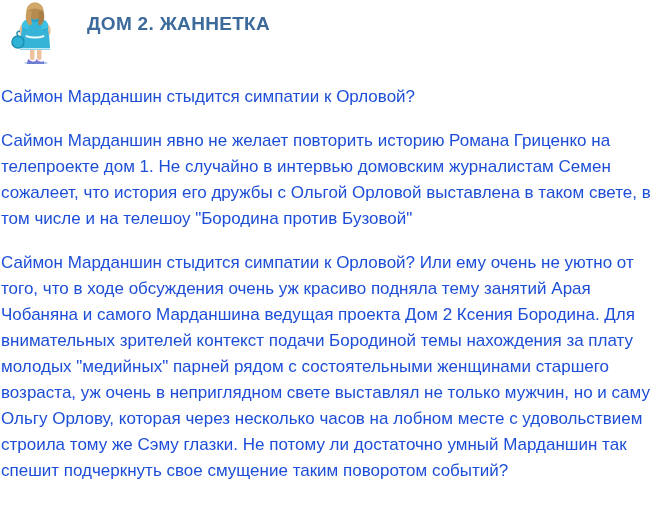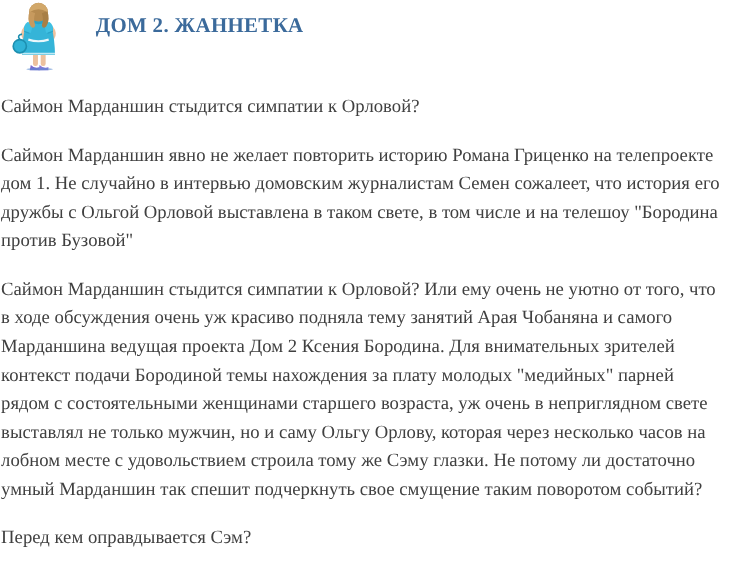--- a/index.html
+++ b/index.html
@@ -6,21 +6,21 @@
     margin: 0;
     padding: 0;
     background: #ffffff;
   }
   .page {
     position: relative;
     width: 670px;
     height: 527px;
     overflow: hidden;
     background: #ffffff;
-    font-family: Liberation Serif, serif;
+    font-family: Liberation Sans, sans-serif;
   }
   .blog-header {
     display: flex;
     align-items: flex-start;
     height: 64px;
   }
   .avatar-wrap {
     width: 58px;
     height: 62px;
     margin-left: 6px;
@@ -33,21 +33,21 @@
     font-size: 19px;
     line-height: 22px;
     font-weight: bold;
     color: #3b6a9b;
     letter-spacing: 0.3px;
     margin: 13px 0 0 23px;
     cursor: pointer;
   }
   .article {
     padding: 0 10px 0 1px;
-    color: #404040;
+    color: #1d4ed8;
   }
   .article p {
     font-size: 17px;
     line-height: 26px;
     margin: 17px 0 18px 0;
   }
   .article p.first { margin-top: 20px; }
   .article p.last { margin-bottom: 0; }
 </style>
 </head>
@@ -90,16 +90,15 @@
         <path d="M12 34 q-3 -4 2 -5" fill="none" stroke="#1d8fb0" stroke-width="1.5"></path>
       </svg>
     </span>
     <h1 class="blog-title">ДОМ 2. ЖАННЕТКА</h1>
   </header>
 
   <article class="article">
     <p class="first">Саймон Марданшин стыдится симпатии к Орловой?</p>
     <p>Саймон Марданшин явно не желает повторить историю Романа Гриценко на телепроекте дом 1. Не случайно в интервью домовским журналистам Семен сожалеет, что история его дружбы с Ольгой Орловой выставлена в таком свете, в том числе и на телешоу "Бородина против Бузовой"</p>
     <p>Саймон Марданшин стыдится симпатии к Орловой? Или ему очень не уютно от того, что в ходе обсуждения очень уж красиво подняла тему занятий Арая Чобаняна и самого Марданшина ведущая проекта Дом 2 Ксения Бородина. Для внимательных зрителей контекст подачи Бородиной темы нахождения за плату молодых "медийных" парней рядом с состоятельными женщинами старшего возраста, уж очень в неприглядном свете выставлял не только мужчин, но и саму Ольгу Орлову, которая через несколько часов на лобном месте с удовольствием строила тому же Сэму глазки. Не потому ли достаточно умный Марданшин так спешит подчеркнуть свое смущение таким поворотом событий?</p>
-    <p class="last">Перед кем оправдывается Сэм?</p>
   </article>
 
 </div>
 
 </body></html>

